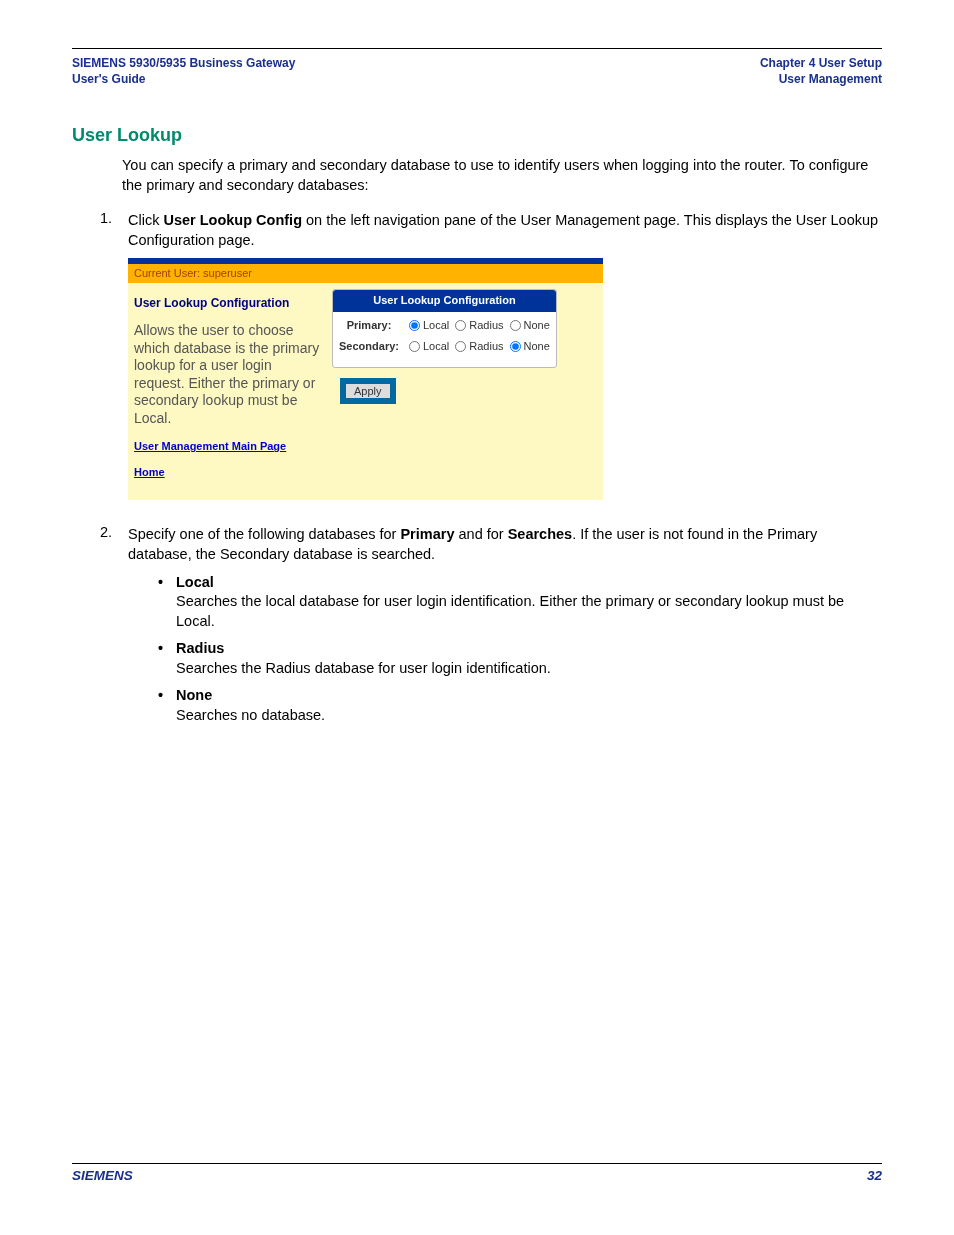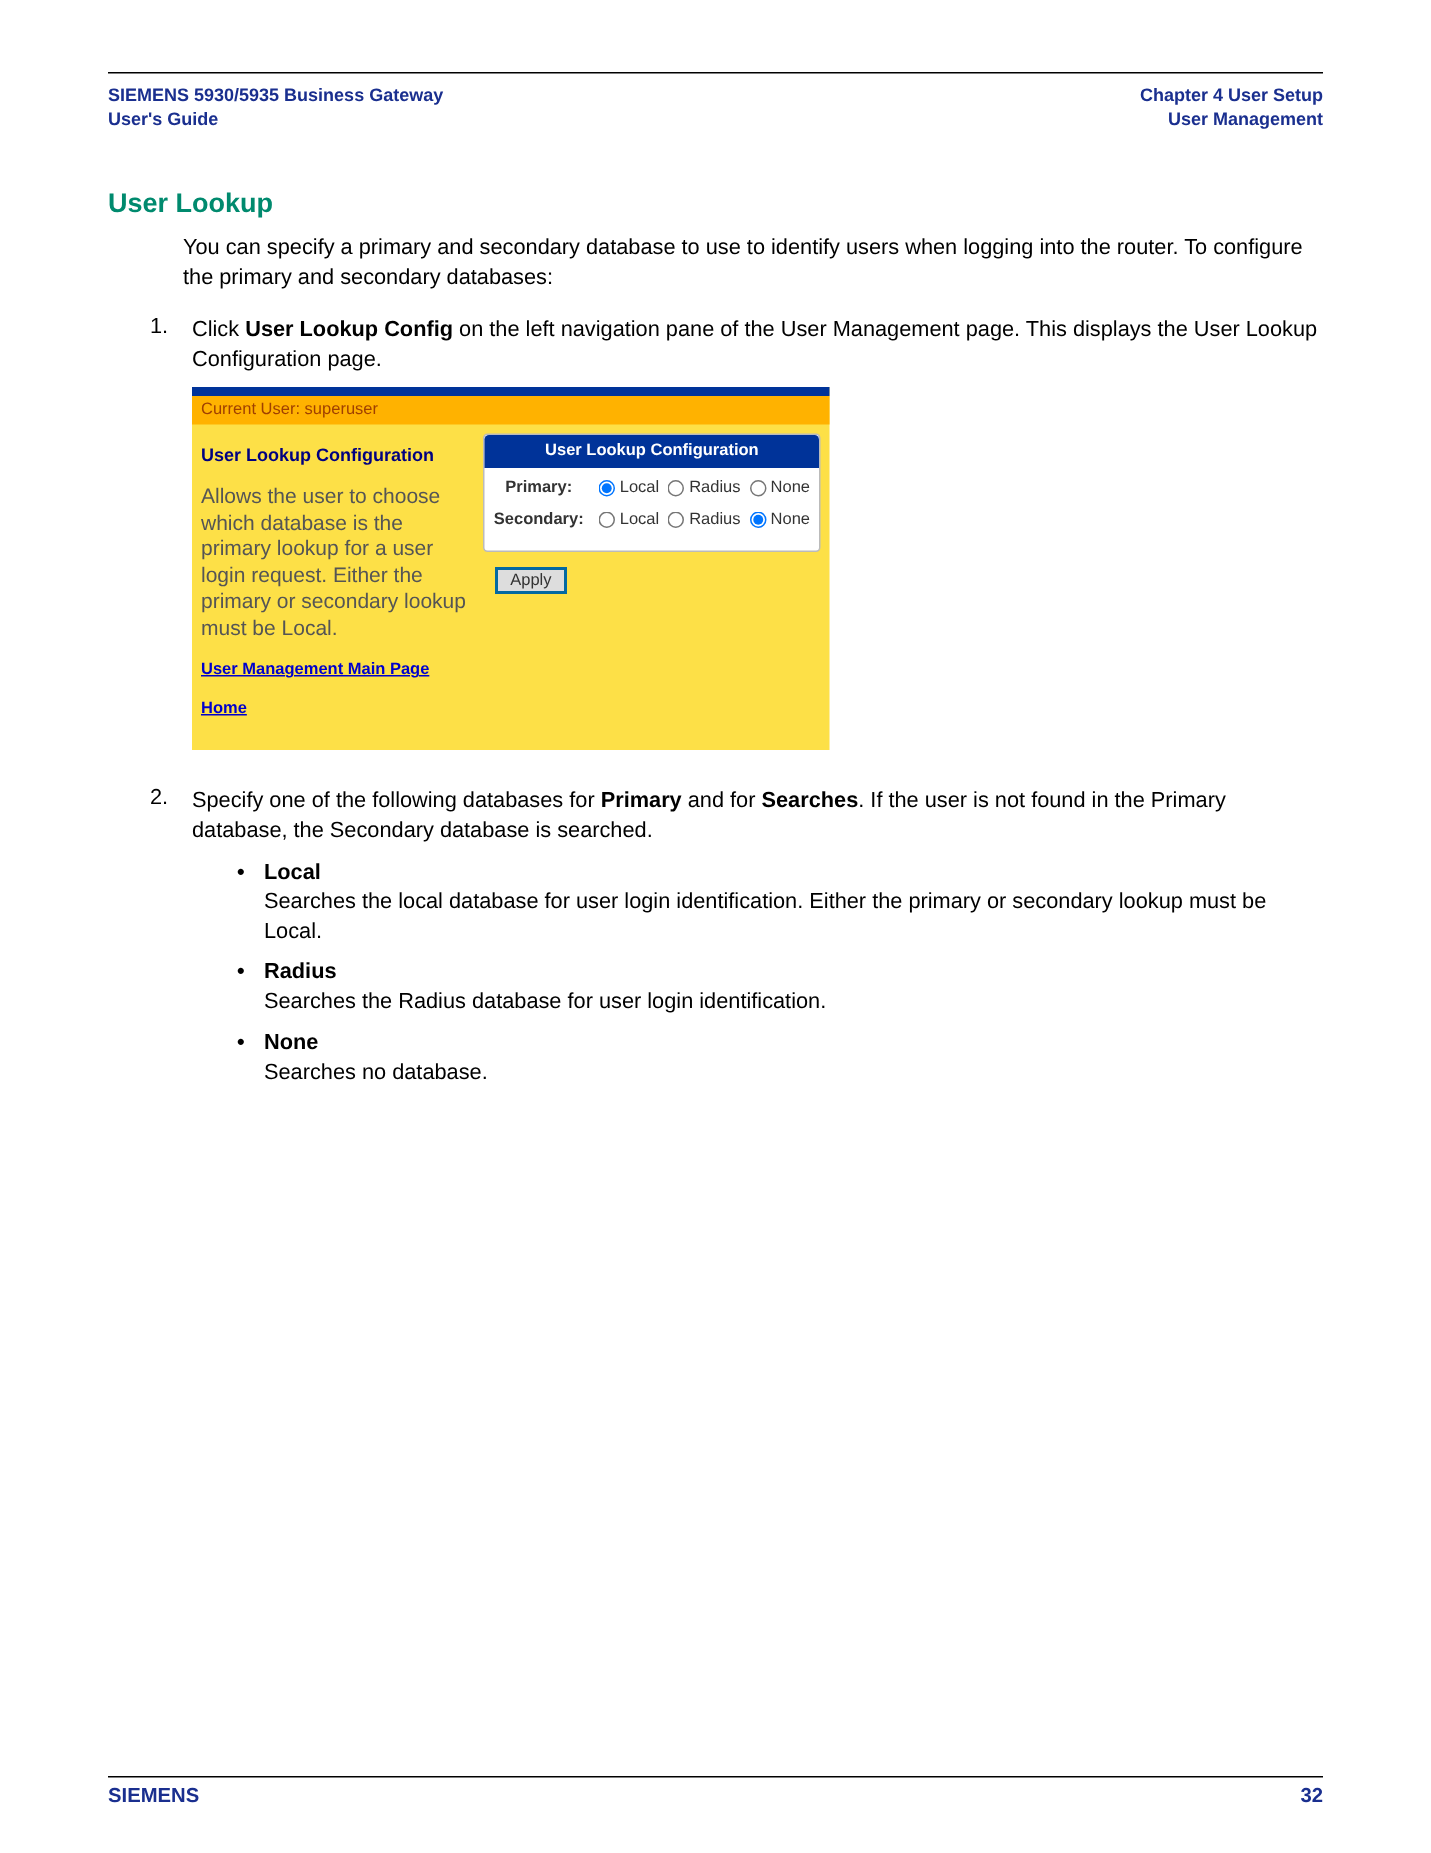--- a/index.html
+++ b/index.html
@@ -44,23 +44,23 @@
   .ol > li > .num { width: 28px; flex-shrink: 0; }
   .ol > li > .content { flex: 1; line-height: 1.4; }
 
   .ul { margin: 8px 0 0 30px; padding: 0; list-style: none; }
   .ul > li { position: relative; padding-left: 18px; margin-bottom: 8px; line-height: 1.35; }
   .ul > li::before { content: "•"; position: absolute; left: 0; top: 0; font-weight: bold; }
 
   
   .shot {
     margin: 8px 0 14px 0;
-    width: 425px;
+    width: 475px;
     border-top: 6px solid #003399;
-    background: #fde047;
+    background: #fef9c3;
     font-size: 11px;
   }
   .shot-bar {
     background: #ffb200;
     color: #a04000;
     padding: 2px 6px;
     font-size: 11px;
   }
   .shot-body { display: flex; padding: 6px 6px 10px 6px; align-items: flex-start; }
   .shot-left { width: 198px; padding-right: 6px; }
@@ -96,31 +96,32 @@
   }
   .shot-rows { padding: 6px 6px 0 6px; }
   .shot-row { display: flex; align-items: center; margin-bottom: 6px; font-size: 11px; color: #333; }
   .shot-row .lbl { width: 64px; text-align: center; font-weight: bold; color: #333; padding-right: 4px; }
   .opt { display: flex; align-items: center; margin-left: 6px; }
   .opt input { margin: 0 3px 0 0; width: 11px; height: 11px; }
   .apply-btn {
     margin: 10px 0 0 8px;
     font-size: 11px;
     padding: 1px 8px;
-    border: 2px solid #0369a1;
+    border: 6px solid #0369a1;
     background: #ddd;
     color: #333;
     display: inline-block;
   }
 
   .footer {
     position: absolute;
-    bottom: 31px;
+    bottom: 52px;
     left: 72px;
     right: 72px;
+    font-style: italic;
   }
   .footer .rule { margin-bottom: 4px; }
   .footer-row {
     display: flex;
     justify-content: space-between;
     font-size: 13.5px;
     font-weight: bold;
     color: #1a2f8f;
   }
 </style>

